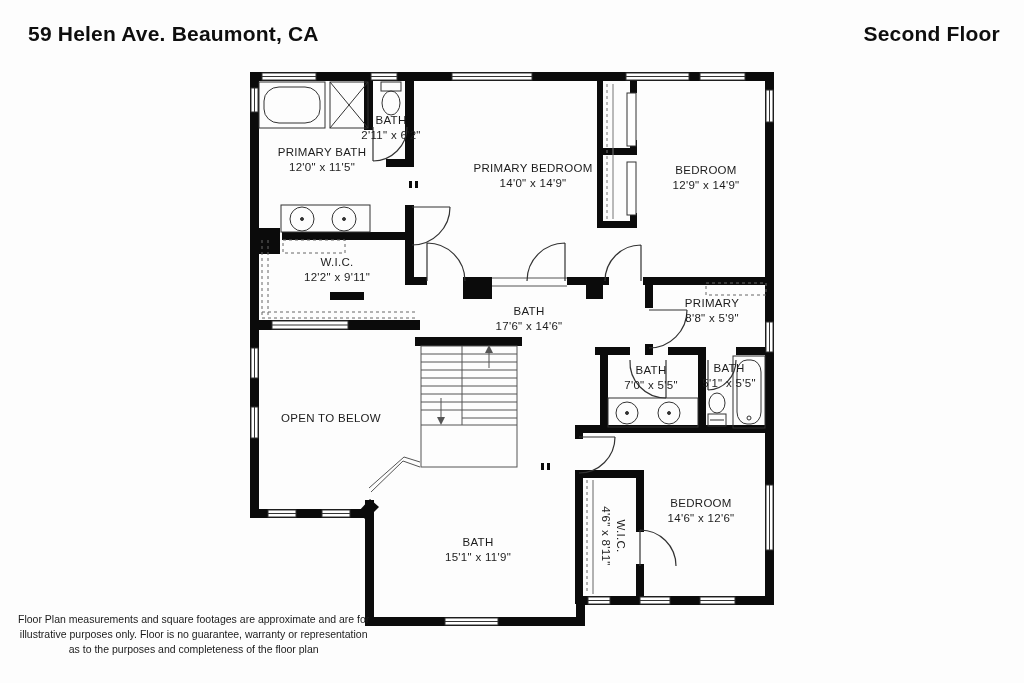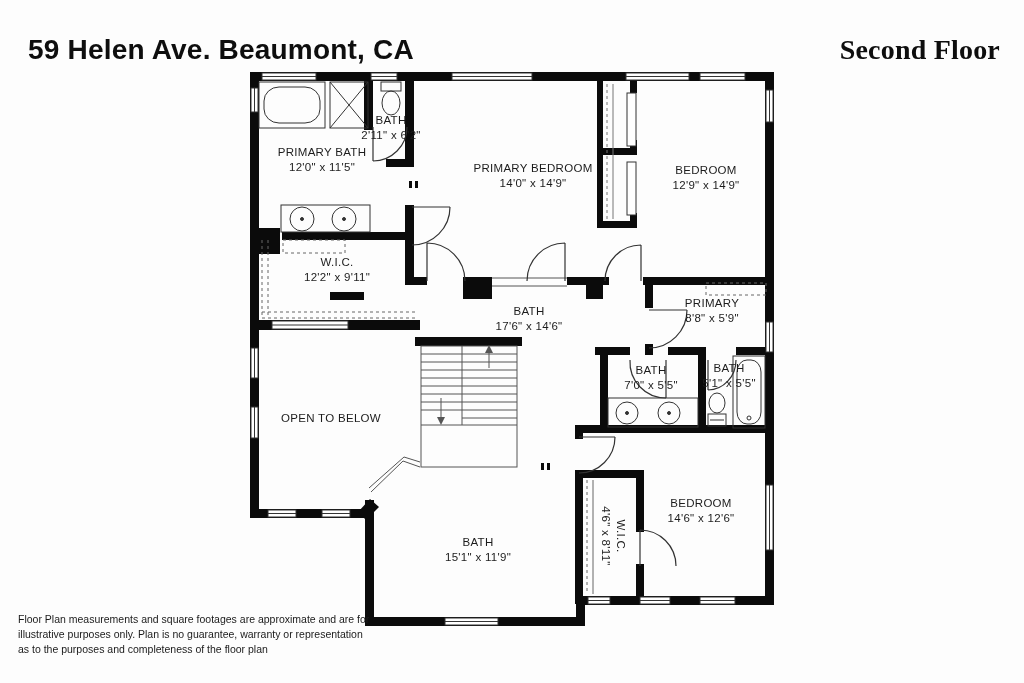--- a/index.html
+++ b/index.html
@@ -1,25 +1,25 @@
 <!DOCTYPE html>
 <html><head>
 <meta charset="utf-8">
 <style>
   html,body{margin:0;padding:0;background:#fff;}
   body{font-family:"Liberation Sans",sans-serif;color:#111;}
   #canvas{position:relative;width:1024px;height:683px;background:#fdfdfd;overflow:hidden;}
-  .hdr{position:absolute;font-weight:700;font-size:28px;letter-spacing:.2px;color:#0e0e0e;white-space:nowrap;margin-top:12px;}
+  .hdr{position:absolute;font-weight:700;font-size:21px;letter-spacing:.2px;color:#0e0e0e;white-space:nowrap;}
   #addr{left:28px;top:22px;}
-  #floor{right:24px;top:22px;font-family:Liberation Serif, serif;}
+  #floor{right:24px;top:22px;}
   .room-label{position:absolute;transform:translate(-50%,-50%);text-align:center;
     font-size:11.5px;line-height:15px;letter-spacing:.3px;color:#1c1c1c;white-space:nowrap;}
   .room-label.rot{transform:translate(-50%,-50%) rotate(90deg);}
   #plan-svg{position:absolute;left:0;top:0;}
-  .footer{position:absolute;left:18px;top:612px;font-size:10.5px;line-height:15px;color:#1a1a1a;}
+  .footer{position:absolute;left:18px;top:612px;font-size:10.5px;line-height:15px;color:#1a1a1a;text-align:center;}
 </style>
 </head>
 <body>
 
 <div id="canvas">
 
   <div class="hdr" id="addr">59 Helen Ave. Beaumont, CA</div>
   <div class="hdr" id="floor">Second Floor</div>
 
   <svg id="plan-svg" width="1024" height="683" viewBox="0 0 1024 683">
@@ -280,17 +280,17 @@
     <div>W.I.C.</div>
       <div>4'6" x 8'11"</div>
   </div>
   <div class="room-label" style="left:701px;top:511px">
     <div>BEDROOM</div>
       <div>14'6" x 12'6"</div>
   </div>
 
   <div class="footer">
     <div>Floor Plan measurements and square footages are approximate and are for</div>
-    <div>illustrative purposes only. Plan is no guarantee, warranty or representation</div>
+    <div>illustrative purposes only. Floor is no guarantee, warranty or representation</div>
     <div>as to the purposes and completeness of the floor plan</div>
   </div>
 
 </div>
 
 </body></html>

